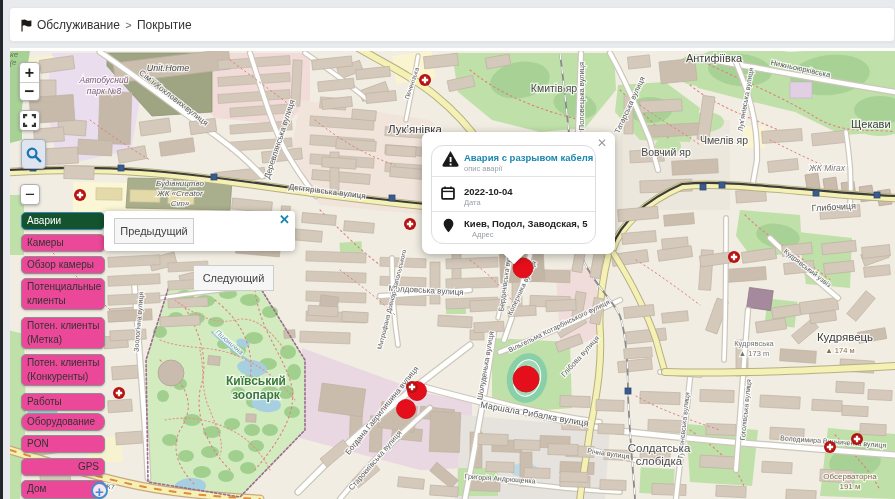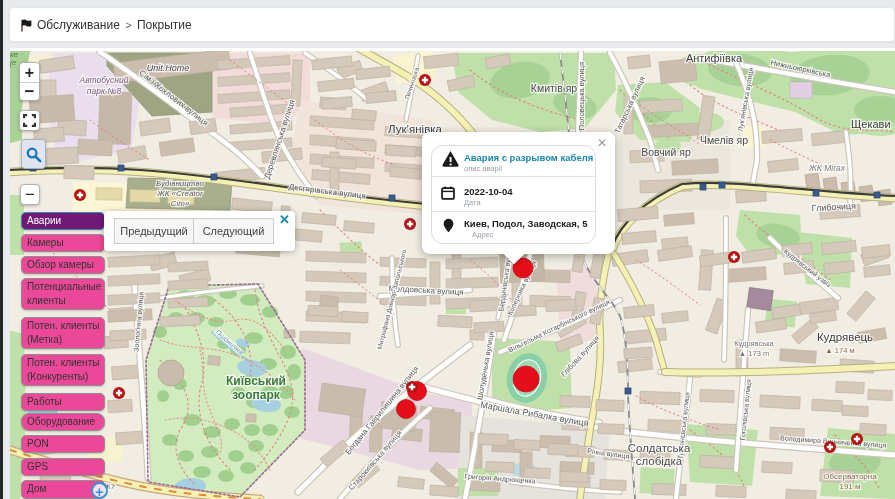--- a/index.html
+++ b/index.html
@@ -9,29 +9,29 @@
 #gutter { left:3px; top:0; width:7px; height:499px; background:#e9eaee; }
 #crumb { left:9px; top:7px; width:886px; height:35px; background:#ffffff;
   border:1px solid #e4e5e9; border-radius:4px; box-shadow:0 1px 2px rgba(0,0,0,0.04); }
 #crumb .txt { position:absolute; left:27px; top:10px; font-size:12px; color:#333; }
 #crumb .sep { color:#666; padding:0 2px; font-size:11px; }
 #mappanel { left:10px; top:48px; width:885px; height:451px; background:#ffffff; }
 #mapsvg { position:absolute; left:0; top:3px; width:885px; height:448px; }
 .lbtn { position:absolute; left:11px; width:84px; background:#ec4899; border:1px solid #8f8f8f;
   border-radius:5px; font-size:10px; color:#333; padding:1px 5px; line-height:14px;
   box-shadow:0 1px 2px rgba(0,0,0,0.18); white-space:nowrap; }
-.lbtn.sel { background:#701a75; border-color:#3b86b8; color:#ffffff; }
+.lbtn.sel { background:#14532d; border-color:#3b86b8; color:#ffffff; }
 .lctl { position:absolute; background:#ffffff; border:1px solid #b0b0b0; border-radius:4px;
   box-shadow:0 1px 3px rgba(0,0,0,0.25); color:#222; text-align:center; }
 #navpop { position:absolute; left:94px; top:163px; width:191px; height:40px; background:#ffffff;
   border-radius:4px; box-shadow:0 1px 6px rgba(0,0,0,0.3); }
 #navpop .btns { position:absolute; left:10px; top:7px; display:flex; }
 #navpop .nb { width:80px; height:26px; background:#f6f6f6; border:1px solid #cccccc;
   font-size:11px; color:#444; text-align:center; line-height:24px; }
-#navpop .nb + .nb { border-left:none; width:80px; }
+#navpop .nb + .nb { border-left:none; width:80px;margin-top:47px; }
 #navpop .x { position:absolute; right:5px; top:1px; color:#1586b0; font-size:13px; font-weight:bold; }
 #infopop { position:absolute; left:412px; top:84px; width:193px; height:122px; background:#ffffff;
   border-radius:8px; box-shadow:0 2px 10px rgba(0,0,0,0.3); }
 #infopop .tip { position:absolute; left:84px; top:113px; width:16px; height:16px; background:#ffffff;
   transform:rotate(45deg); box-shadow:2px 2px 4px rgba(0,0,0,0.12); }
 #infopop .x { position:absolute; right:8px; top:4px; color:#9a9a9a; font-size:12px; }
 #ibox { position:absolute; left:9px; top:13px; width:165px; height:99px; border:1px solid #ddd; border-radius:12px; }
 .irow { position:absolute; left:0; width:100%; }
 .irow .ic { position:absolute; left:11px; }
 .irow .t1 { position:absolute; left:32px; font-weight:bold; font-size:9.5px; color:#222; white-space:nowrap; }
@@ -563,21 +563,21 @@
 
 <div class="lbtn sel" style="top:164px;">Аварии</div>
 <div class="lbtn" style="top:186px;">Камеры</div>
 <div class="lbtn" style="top:208px;">Обзор камеры</div>
 <div class="lbtn" style="top:230px;">Потенциальные<br>клиенты</div>
 <div class="lbtn" style="top:269px;">Потен. клиенты<br>(Метка)</div>
 <div class="lbtn" style="top:306px;">Потен. клиенты<br>(Конкуренты)</div>
 <div class="lbtn" style="top:345px;">Работы</div>
 <div class="lbtn" style="top:365px;border-radius:8px;">Оборудование</div>
 <div class="lbtn" style="top:387px;">PON</div>
-<div class="lbtn" style="top:410px;">GPS</div>
+<div class="lbtn" style="top:410px;text-align:right;">GPS</div>
 <div class="lbtn" style="top:432px;height:19px;overflow:hidden;">Дом</div>
 
 <div style="position:absolute;left:81px;top:434px;width:17px;height:17px;border:2.5px solid #3d8fd1;
   border-radius:50%;background:rgba(255,255,255,0.85);color:#3d8fd1;font-size:15px;font-weight:bold;
   text-align:center;line-height:15px;">+</div>
 
 <div id="navpop">
   <div class="btns">
         <div class="nb">Предыдущий</div>
         <div class="nb">Следующий</div>

